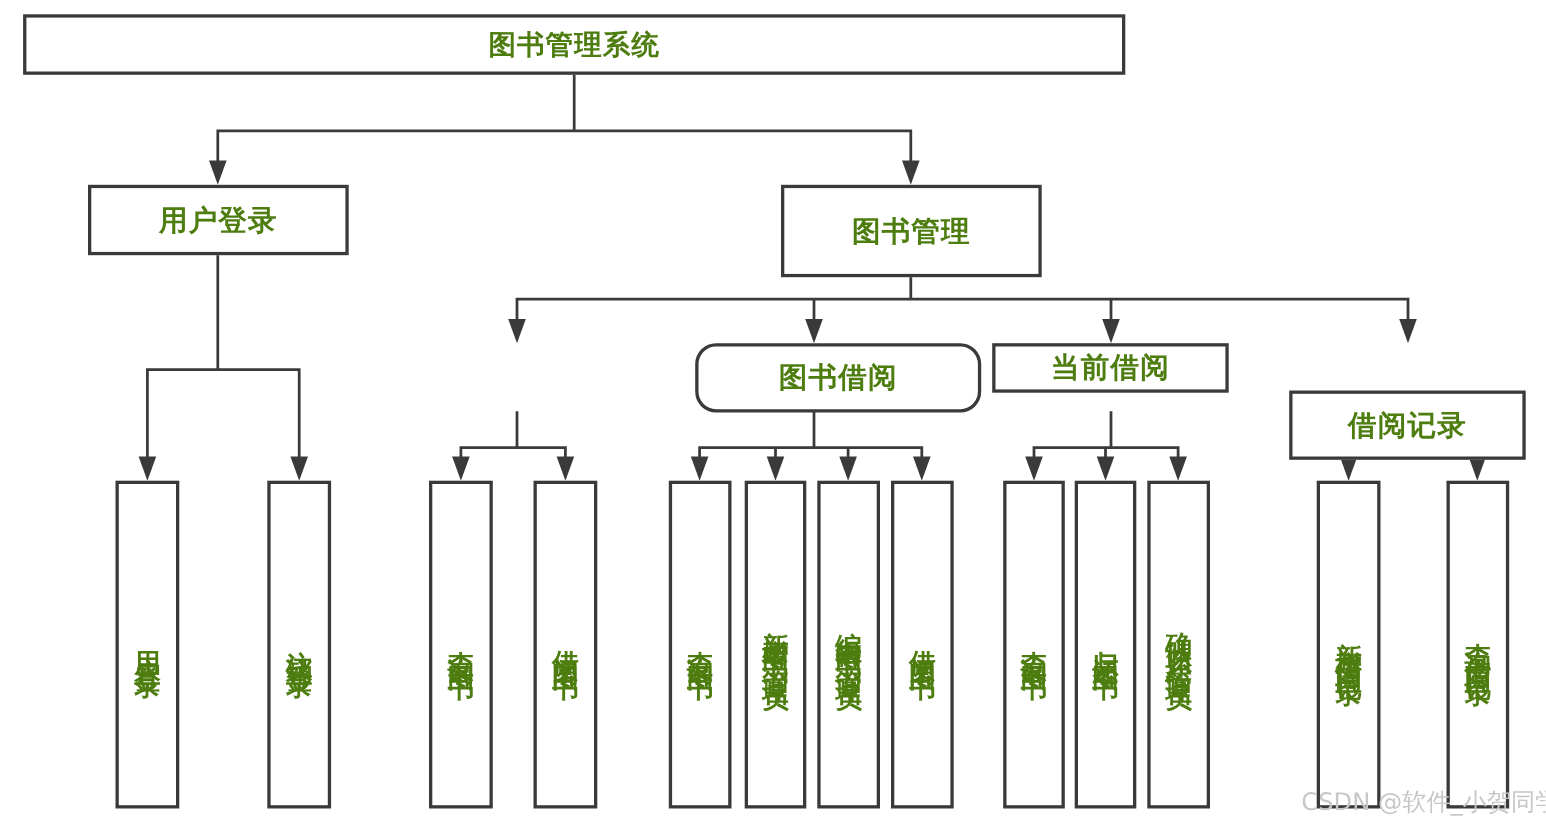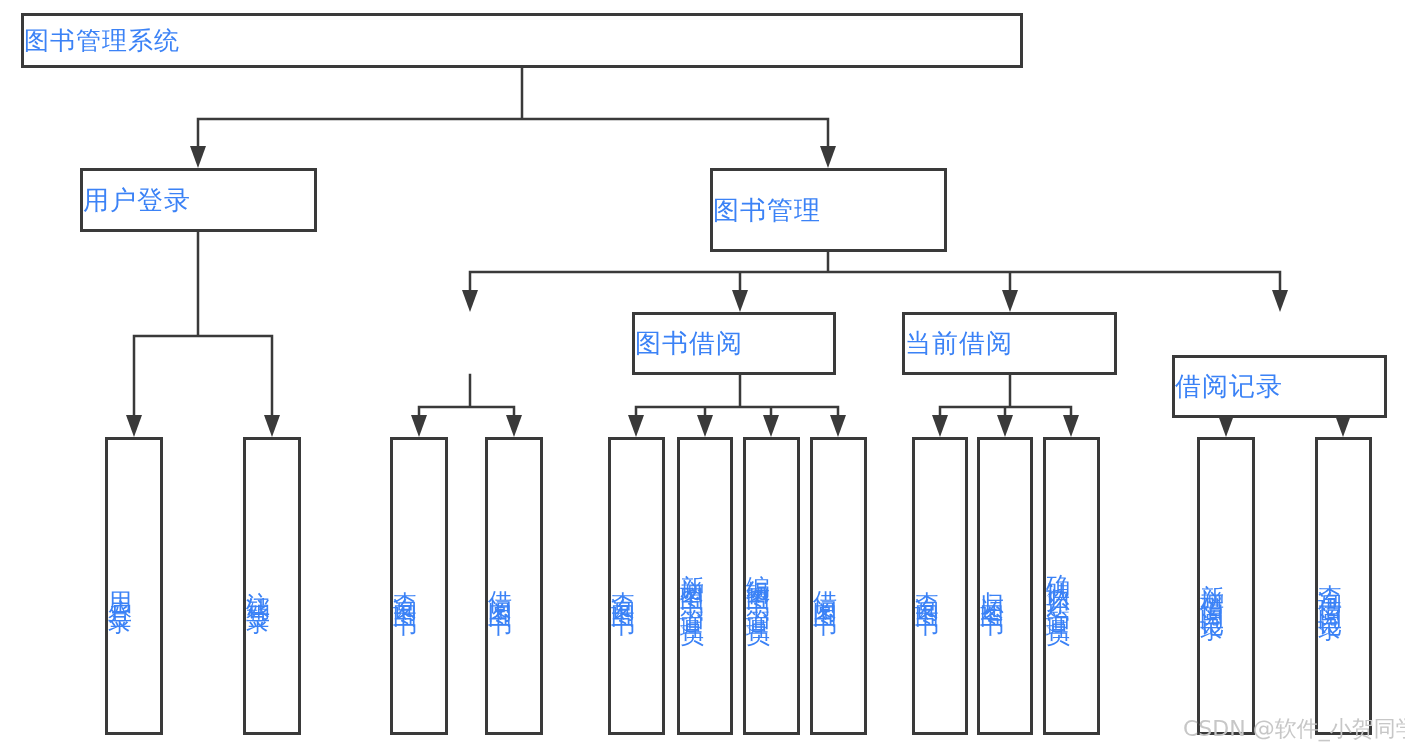--- a/index.html
+++ b/index.html
@@ -9,23 +9,24 @@
     background:#ffffff;
     overflow:hidden;
     font-family:"DejaVu Sans","Liberation Sans",sans-serif;
   }
   .lines { position:absolute; left:0; top:0; z-index:1; }
   .node {
     position:absolute;
     box-sizing:border-box;
     background:#ffffff;
     border:3px solid #3a3a3a;
-    display:flex; align-items:center; 
-    color:#3b82f6;
+    display:flex; align-items:center; justify-content:center;
+    color:#4d7c0f;
     z-index:2;
+    font-weight:bold;
   }
   .h-label { font-size:25px; letter-spacing:1px; white-space:nowrap; }
   .lv23 .h-label { font-size:26px; }
   .leaf { }
   .v-label {
     writing-mode:vertical-rl;
     text-orientation:mixed;
     font-size:24px;
     letter-spacing:7px;
     line-height:1;
@@ -114,24 +115,24 @@
     <span class="h-label">图书管理系统</span>
   </div>
 
   <div class="node lv23" style="left:80px; top:168px; width:237px; height:64px;">
     <span class="h-label">用户登录</span>
   </div>
   <div class="node lv23" style="left:710px; top:168px; width:237px; height:84px;">
     <span class="h-label">图书管理</span>
   </div>
 
-  <div class="node lv23" style="left:632px; top:312px; width:204px; height:63px;">
+  <div class="node lv23" style="left:632px; top:312px; width:260px; height:63px;border-radius:19px;">
     <span class="h-label">图书借阅</span>
   </div>
-  <div class="node lv23" style="left:902px; top:312px; width:215px; height:63px;">
+  <div class="node lv23" style="left:902px; top:312px; width:215px; height:45px;">
     <span class="h-label">当前借阅</span>
   </div>
   <div class="node lv23" style="left:1172px; top:312px; width:215px; height:63px;margin-top:43px;">
     <span class="h-label">借阅记录</span>
   </div>
 
   <div class="node leaf" style="left:105px; top:437px; width:58px; height:298px;">
     <span class="v-label">用户登录</span>
   </div>
   <div class="node leaf" style="left:243px; top:437px; width:58px; height:298px;">

